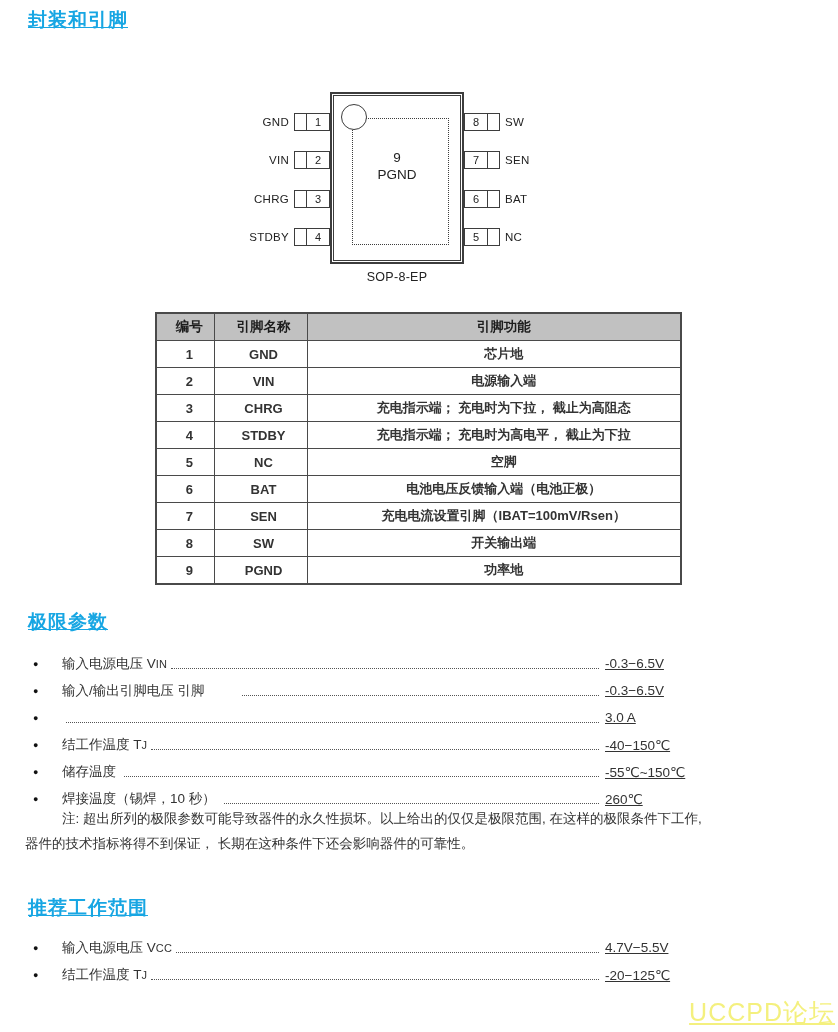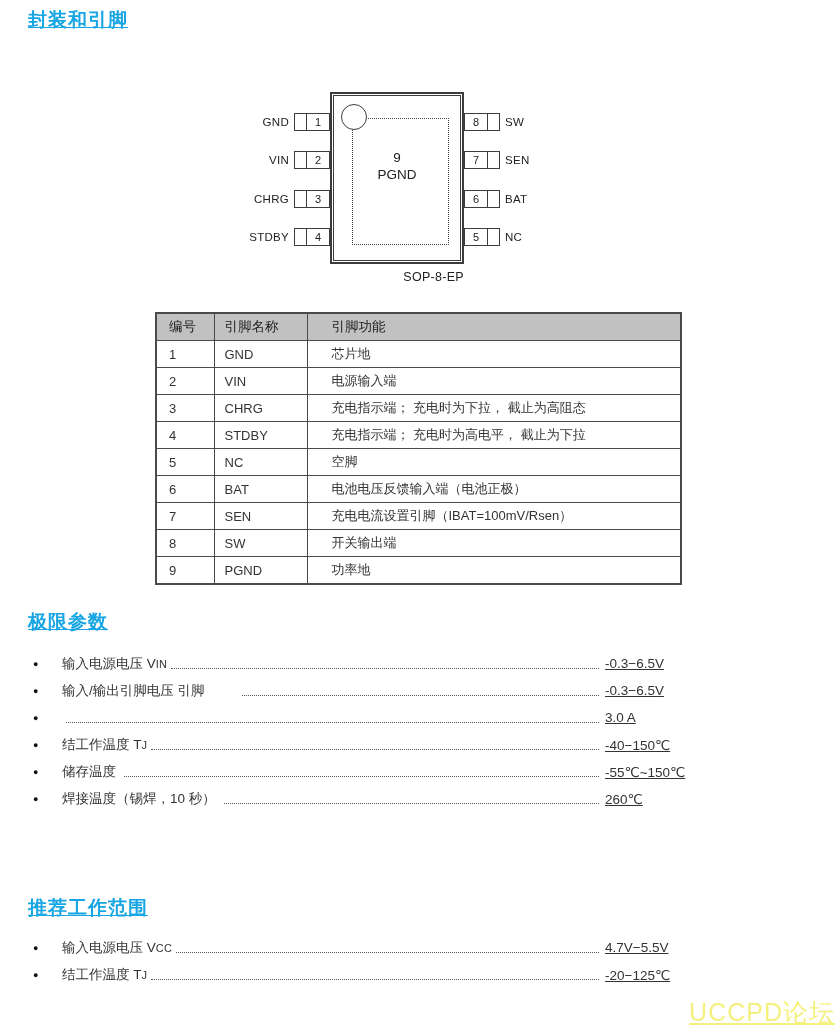--- a/index.html
+++ b/index.html
@@ -29,28 +29,28 @@
   .pin-row.right{left:464px;}
   .pr1{top:113px}.pr2{top:151px}.pr3{top:190px}.pr4{top:228px}
   .pin-label{font-size:11.5px;color:#222;letter-spacing:.3px;}
   .pin-row.left .pin-label{margin-right:5px;}
   .pin-row.right .pin-label{margin-left:5px;}
   .pin-stub{width:12px;height:18px;border:1.5px solid #3d3d3d;box-sizing:border-box;background:#fff;}
   .pin-row.left .pin-stub{border-right:none;}
   .pin-row.right .pin-stub{border-left:none;}
   .pin-num{width:24px;height:18px;border:1.5px solid #3d3d3d;box-sizing:border-box;background:#fff;
     display:flex;align-items:center;justify-content:center;font-size:11px;color:#222;}
-  .pkg-label{position:absolute;left:330px;top:270px;width:134px;text-align:right;
+  .pkg-label{position:absolute;left:330px;top:270px;width:134px;text-align:center;
     font-size:12.5px;color:#222;letter-spacing:.3px;}
 
   
   .pin-table{position:absolute;left:155px;top:312px;width:525px;border-collapse:collapse;
     table-layout:fixed;font-size:13px;color:#333;border:2px solid #4a4a4a;}
   .pin-table th,.pin-table td{border:1px solid #4a4a4a;height:26px;padding:0 4px 0 12px;
-    text-align:left;font-weight:normal;overflow:hidden;white-space:nowrap;margin-top:40px;}
+    text-align:center;font-weight:bold;overflow:hidden;white-space:nowrap;margin-top:40px;}
   .pin-table th{background:var(--header-bg,#C1C1C1);font-size:13.5px;color:#1d1d1d;}
   .pin-table th:nth-child(2),.pin-table td:nth-child(2){padding-left:10px;}
   .pin-table th:nth-child(3),.pin-table td:nth-child(3){padding-left:24px;}
 
   
   .blist{position:absolute;left:33px;width:677px;}
   #limits-list{top:650px}
   #rec-list{top:934px}
   .li{display:flex;align-items:center;height:27px;font-size:13.5px;color:#333;}
   .bullet{width:29px;font-size:9px;color:#111;flex:none;}
@@ -221,20 +221,24 @@
       <span class="li-value">-55℃~150℃</span>
     </div>
     <div class="li">
       <span class="bullet">●</span>
       <span class="li-label"><span>焊接温度（锡焊，10 秒） </span><span class="sub"></span></span>
       <span class="leader"></span>
       <span class="li-value">260℃</span>
     </div>
   </div>
 
+  <div class="note">
+    <div class="l1">注: 超出所列的极限参数可能导致器件的永久性损坏。以上给出的仅仅是极限范围, 在这样的极限条件下工作,</div>
+    <div class="l2">器件的技术指标将得不到保证， 长期在这种条件下还会影响器件的可靠性。</div>
+  </div>
 
   <h2 class="sec-title" id="t-rec">推荐工作范围</h2>
 
   <div class="blist" id="rec-list">
     <div class="li">
       <span class="bullet">●</span>
       <span class="li-label"><span>输入电源电压 V</span><span class="sub">CC</span></span>
       <span class="leader"></span>
       <span class="li-value">4.7V−5.5V</span>
     </div>

